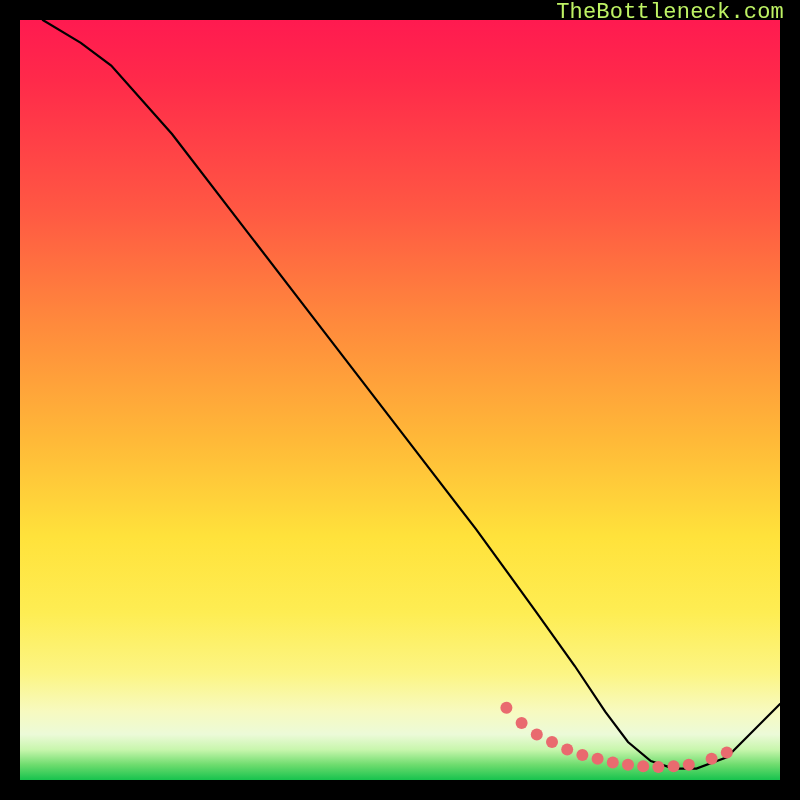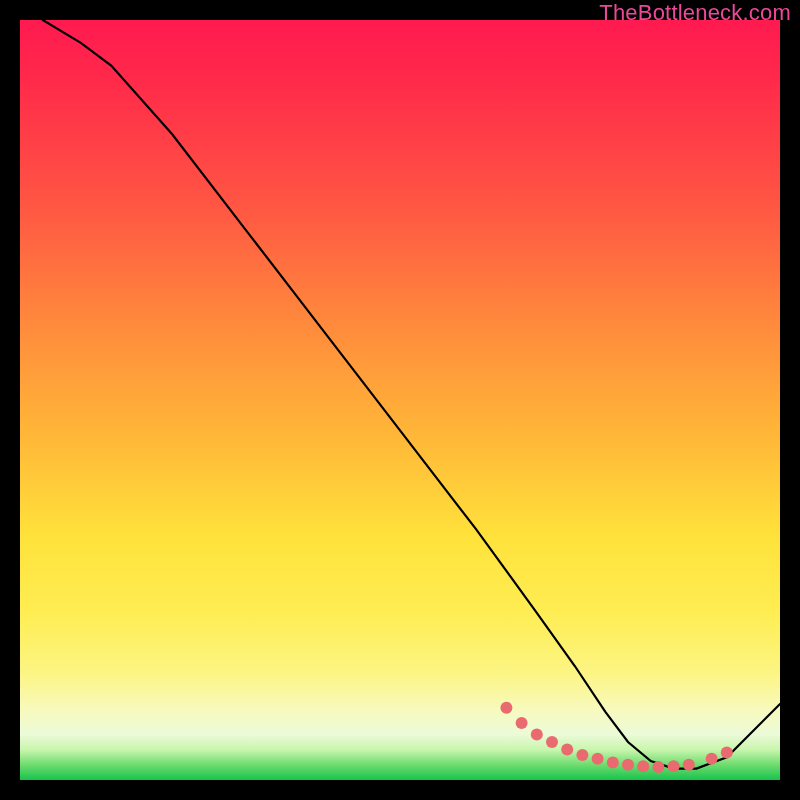--- a/index.html
+++ b/index.html
@@ -37,26 +37,27 @@
       #f7fac0 91%,
       #ecfad8 94%,
       #c8f6ad 96%,
       #6edc6e 98%,
       #17c34e 100%
     );
   }
   .watermark {
     position: absolute;
     top: 0px;
-    right: 9px;
-    color: #ec4899;
+    right: 16px;
+    color: #bef264;
     font-size: 22px;
     font-weight: 500;
     letter-spacing: 0.2px;
     user-select: none;
+    font-family: Liberation Mono, monospace;
   }
   svg.curve {
     position: absolute;
     left: 0;
     top: 0;
     width: 760px;
     height: 760px;
   }
 </style>
 </head>

